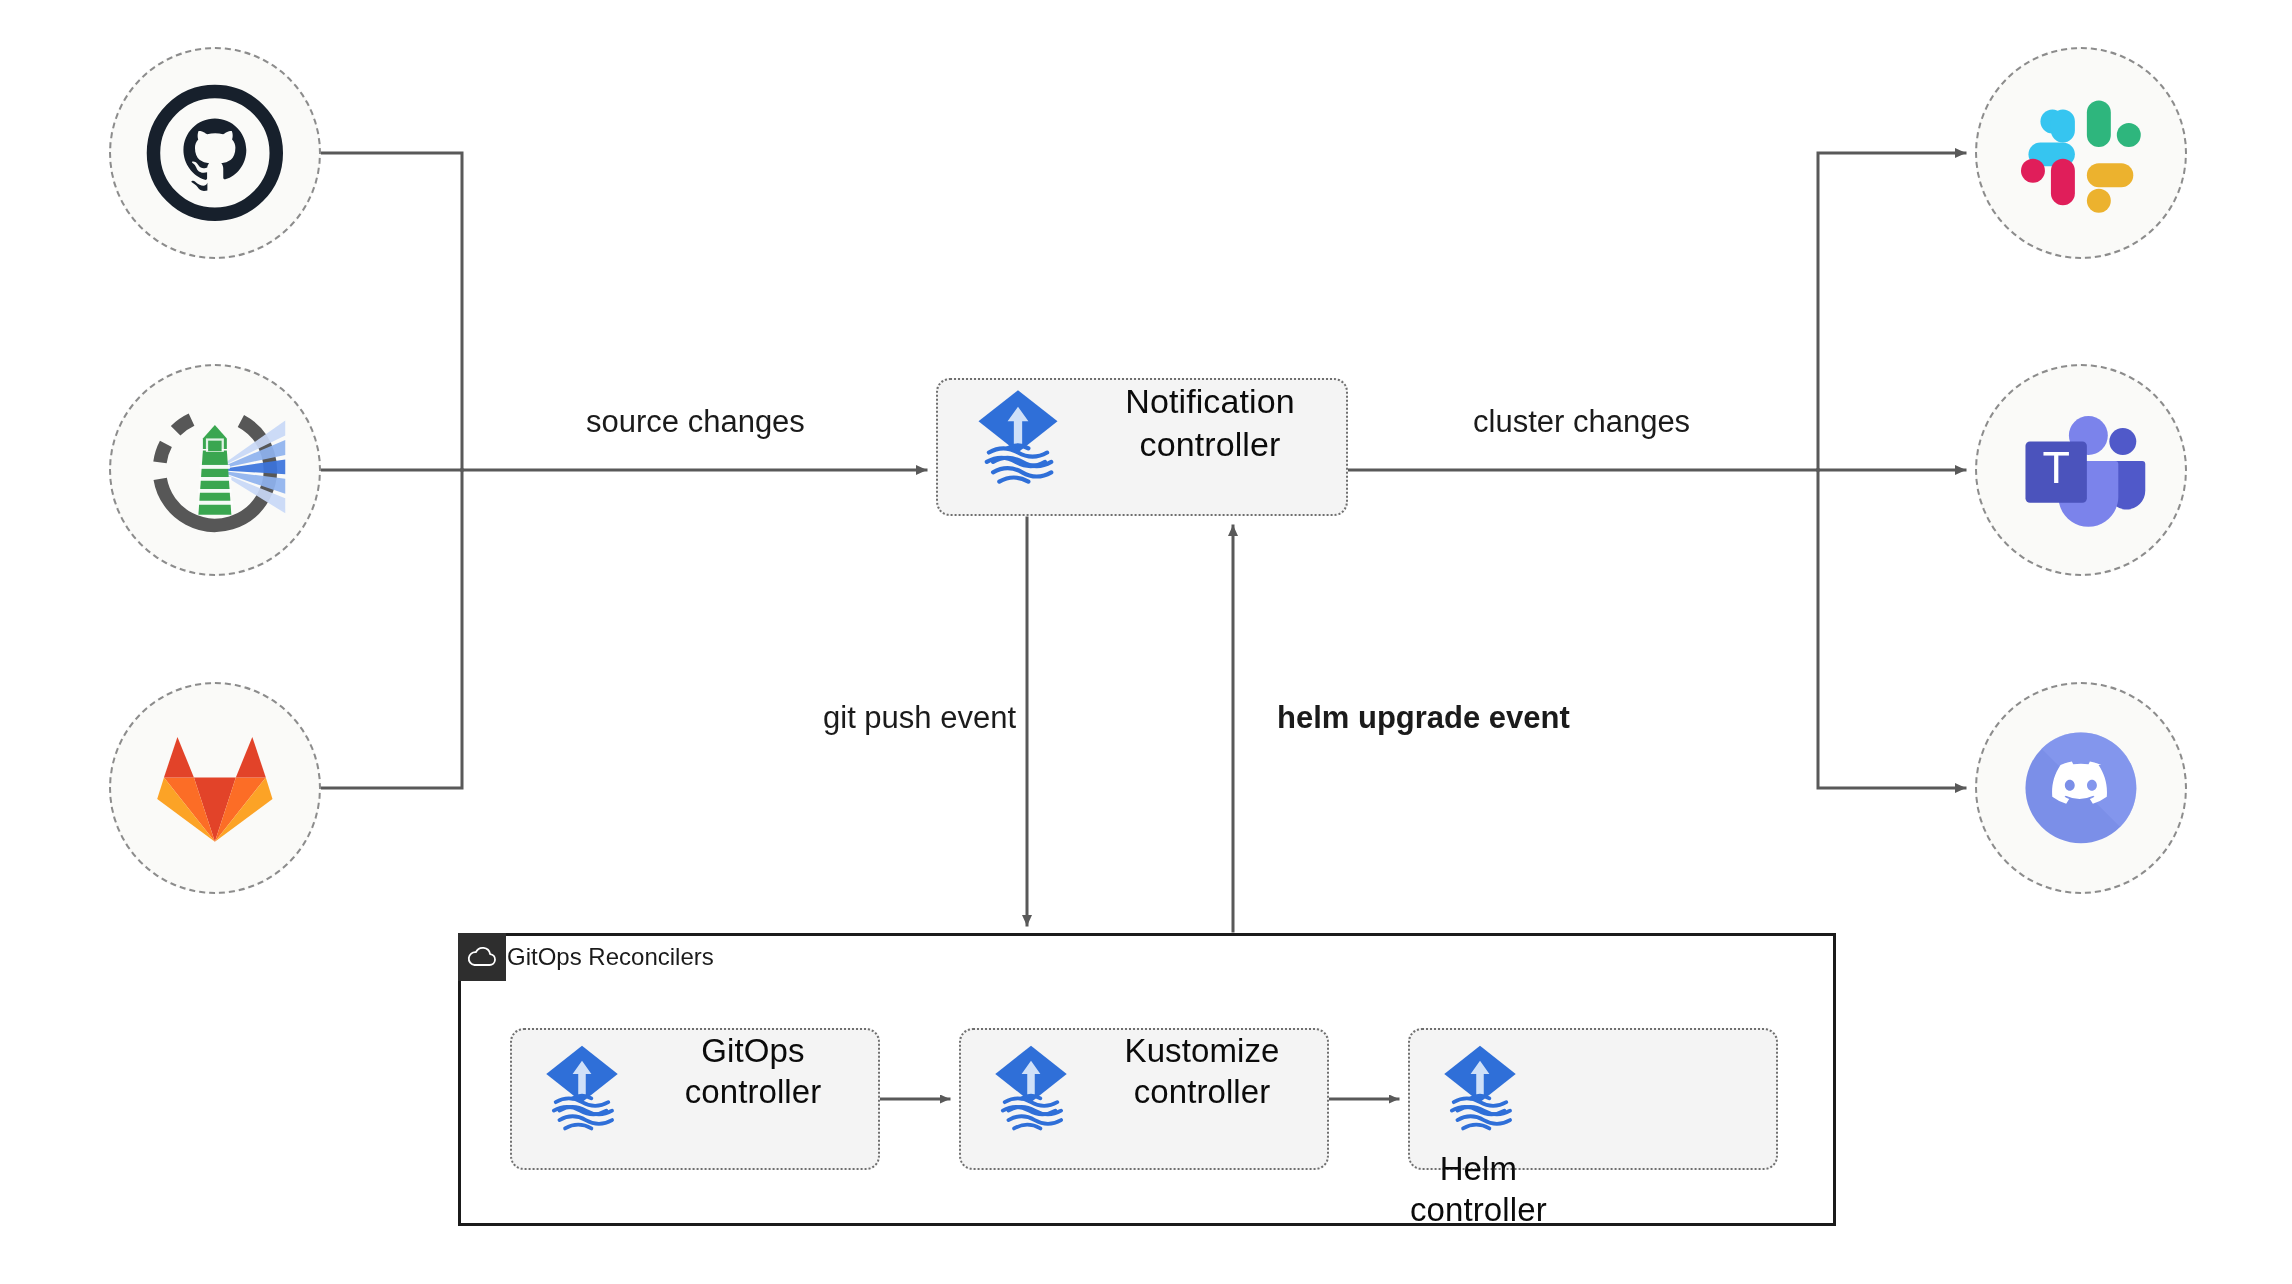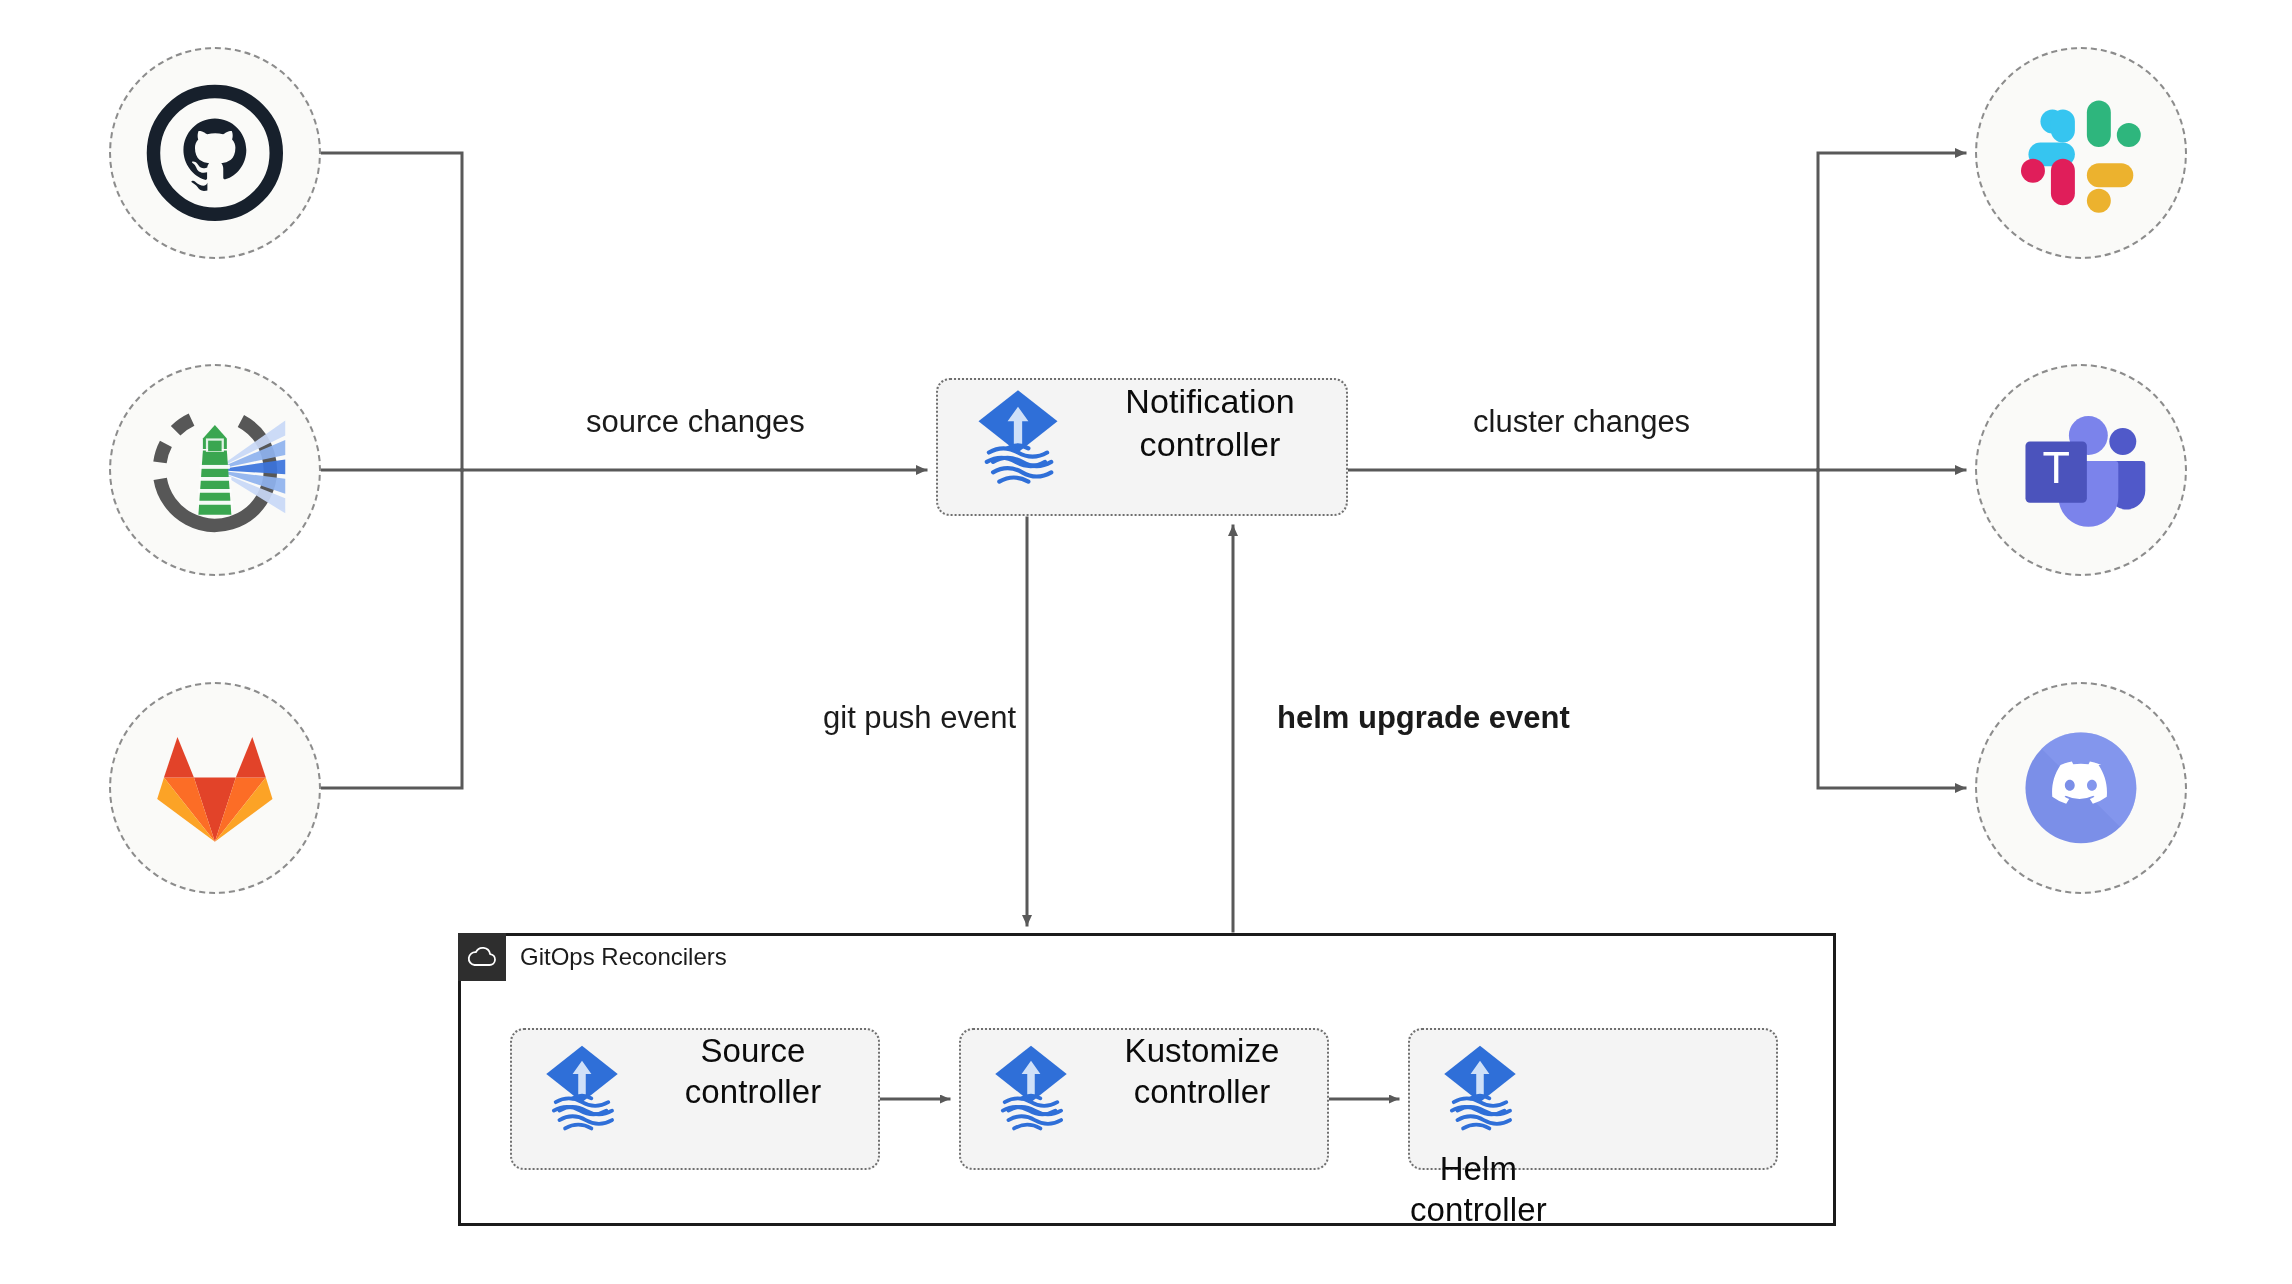--- a/index.html
+++ b/index.html
@@ -103,21 +103,21 @@
   #gitops-cloud-tab{
     width:48px; height:48px;
     background:#2e2e2e;
     display:flex; align-items:center; justify-content:center;
     box-sizing:border-box;
   }
   #gitops-cloud-tab svg{ width:32px; height:32px; display:block; }
   #gitops-title{
     font-size:24px;
     color:#1b1b1b;
-    padding-left:14px;
+    padding-left:1px;
     white-space:nowrap;
     text-align:center;
   }
 
   
   .edge-label{
     position:absolute;
     font-size:31px;
     color:#1b1b1b;
     white-space:nowrap;
@@ -318,21 +318,21 @@
         <g stroke="#2f6fd8" stroke-width="4" fill="none" stroke-linecap="round">
           <path d="M22 64 Q36 56 50 64 Q64 72 78 64"></path>
           <path d="M26 73 Q40 65 54 73 Q68 81 82 73"></path>
           <path d="M20 73 Q34 65 48 73 Q62 81 76 73"></path>
           <path d="M26 83 Q40 75 54 83 Q68 91 82 83"></path>
           <path d="M32 92 Q46 84 60 92"></path>
           <path d="M40 60 Q50 54 60 60"></path>
         </g>
       </svg>
     </span>
-    <span class="ctrl-label">Source
+    <span class="ctrl-label">GitOps
 controller</span>
   </div>
 
   <div class="ctrl-box reconciler-box" id="kustomize-controller">
     <span class="ctrl-icon">
       <svg viewBox="0 0 100 100" xmlns="http://www.w3.org/2000/svg">
         <path d="M50 4 L88 34 L50 64 L12 34 Z" fill="#2f6fd8"></path>
         <path d="M50 20 L60 34 L54 34 L54 58 L46 58 L46 34 L40 34 Z" fill="#cfe0f8"></path>
         <g stroke="#2f6fd8" stroke-width="4" fill="none" stroke-linecap="round">
           <path d="M22 64 Q36 56 50 64 Q64 72 78 64"></path>

